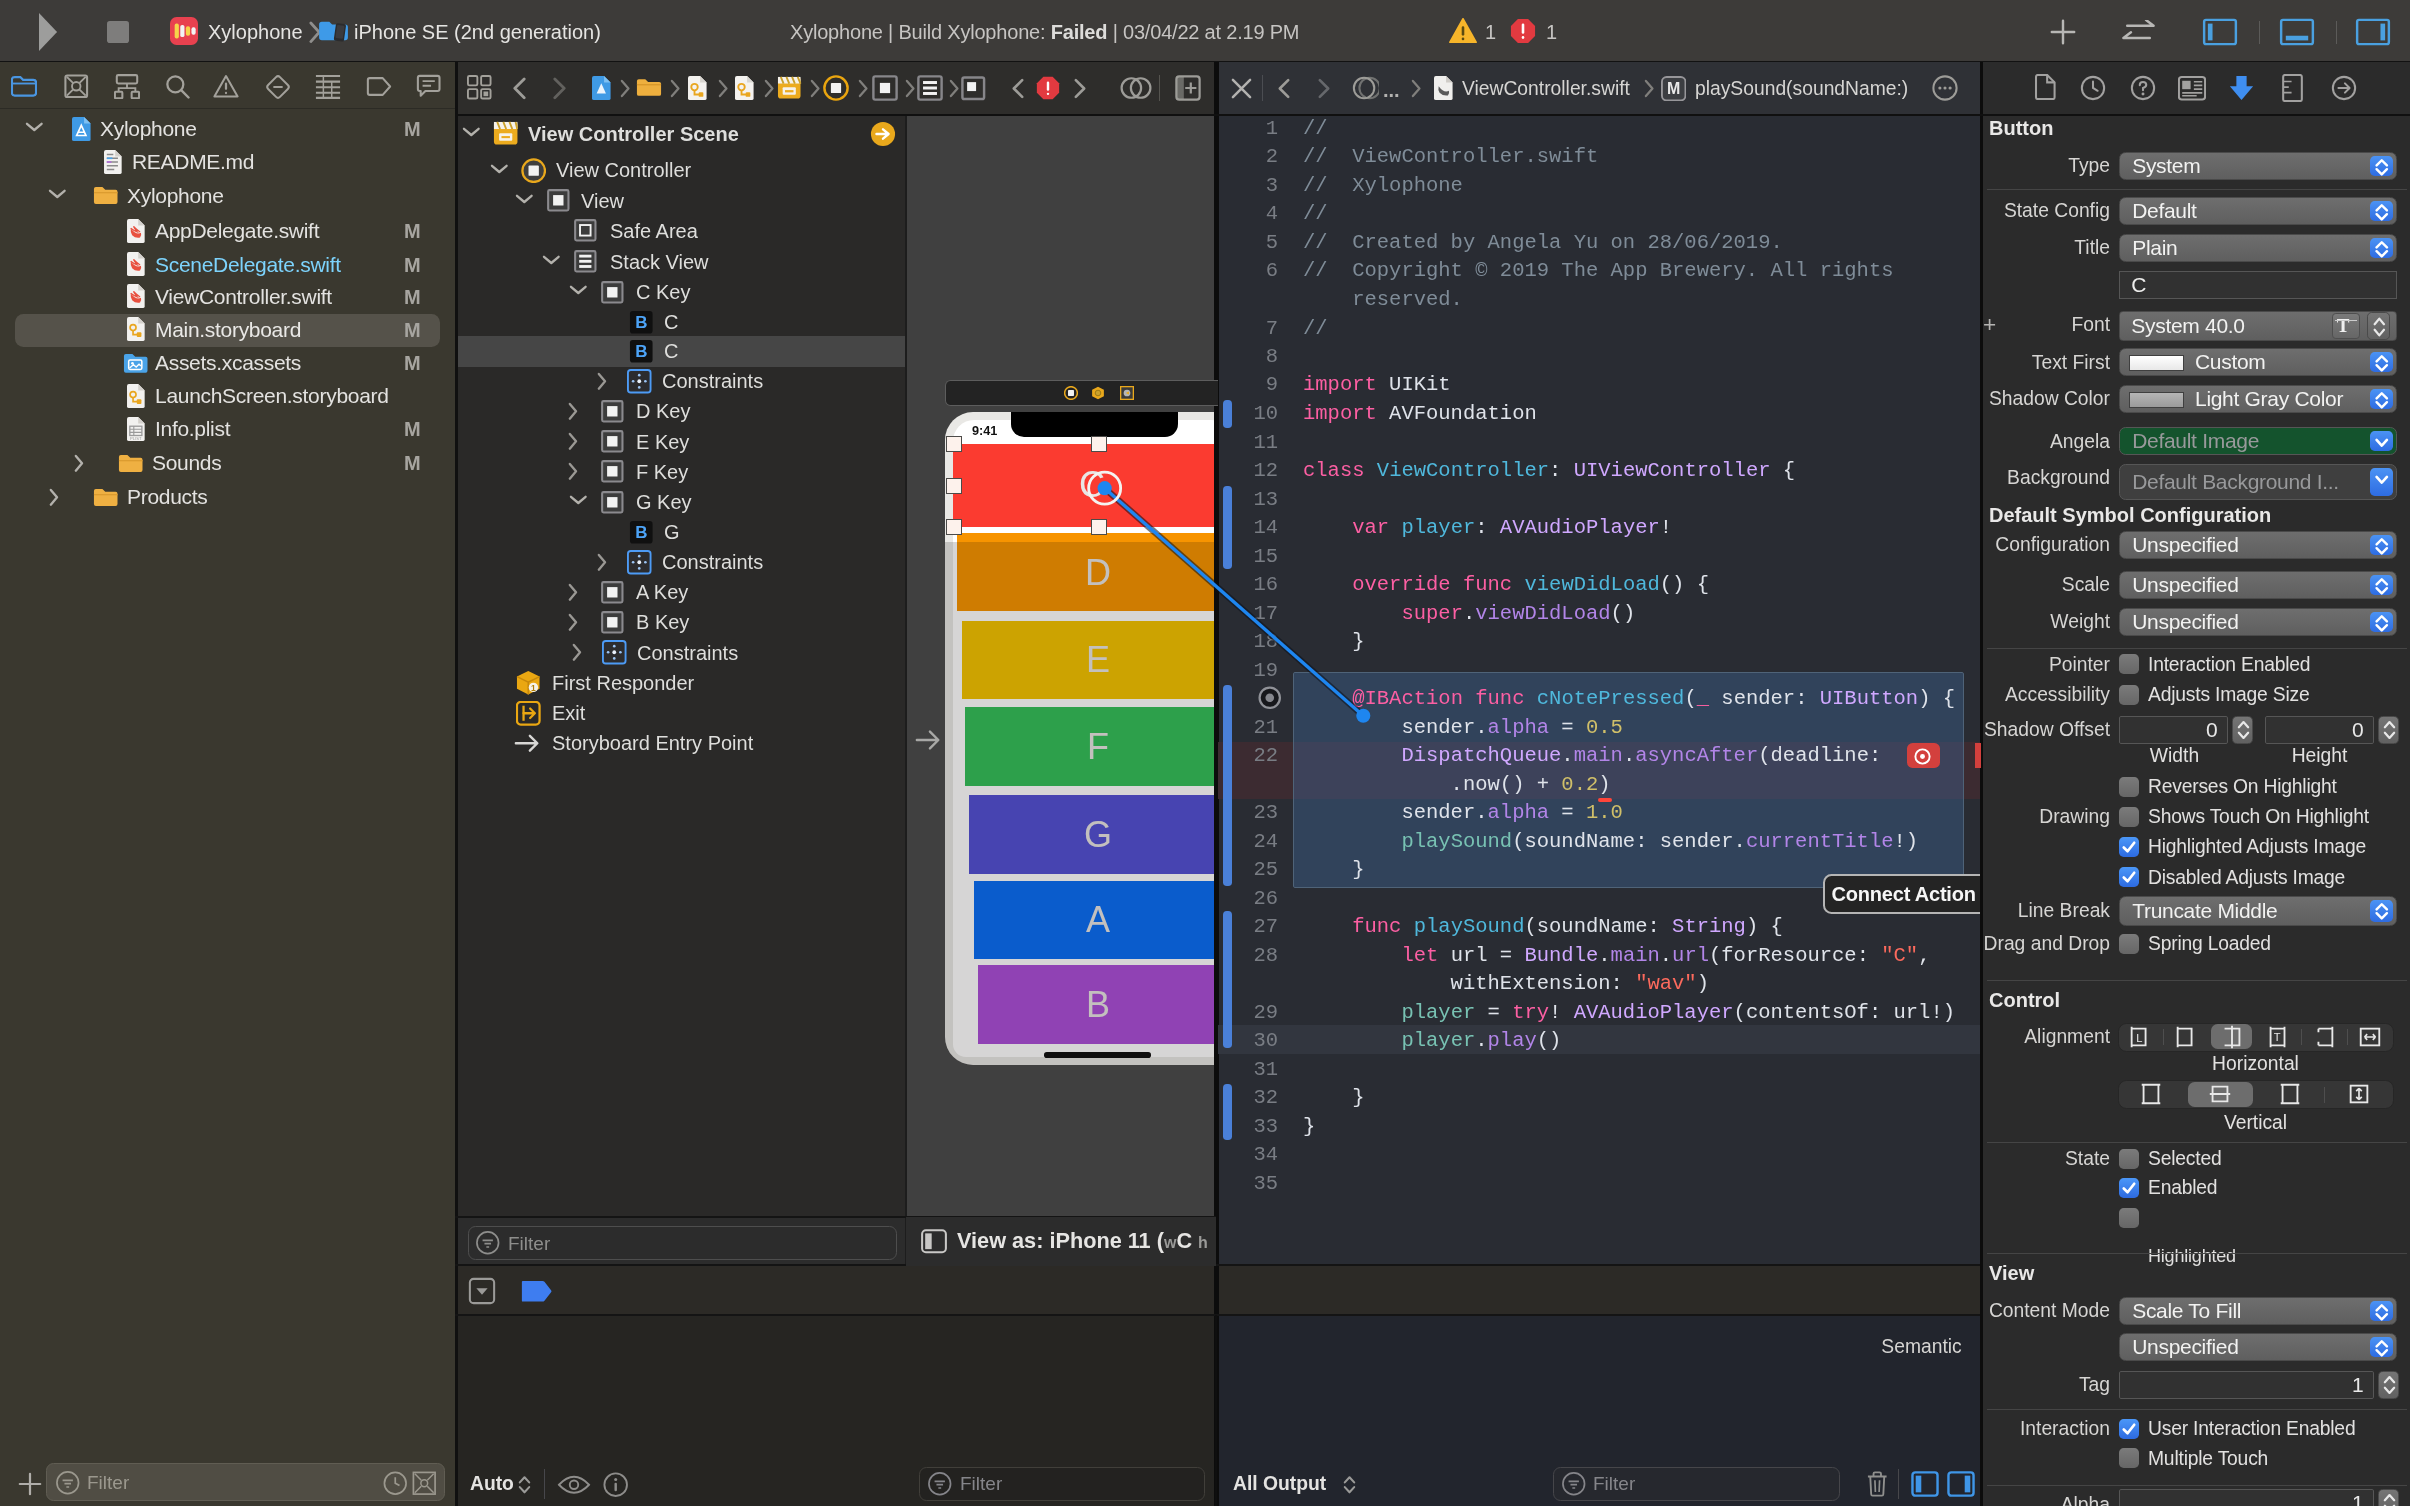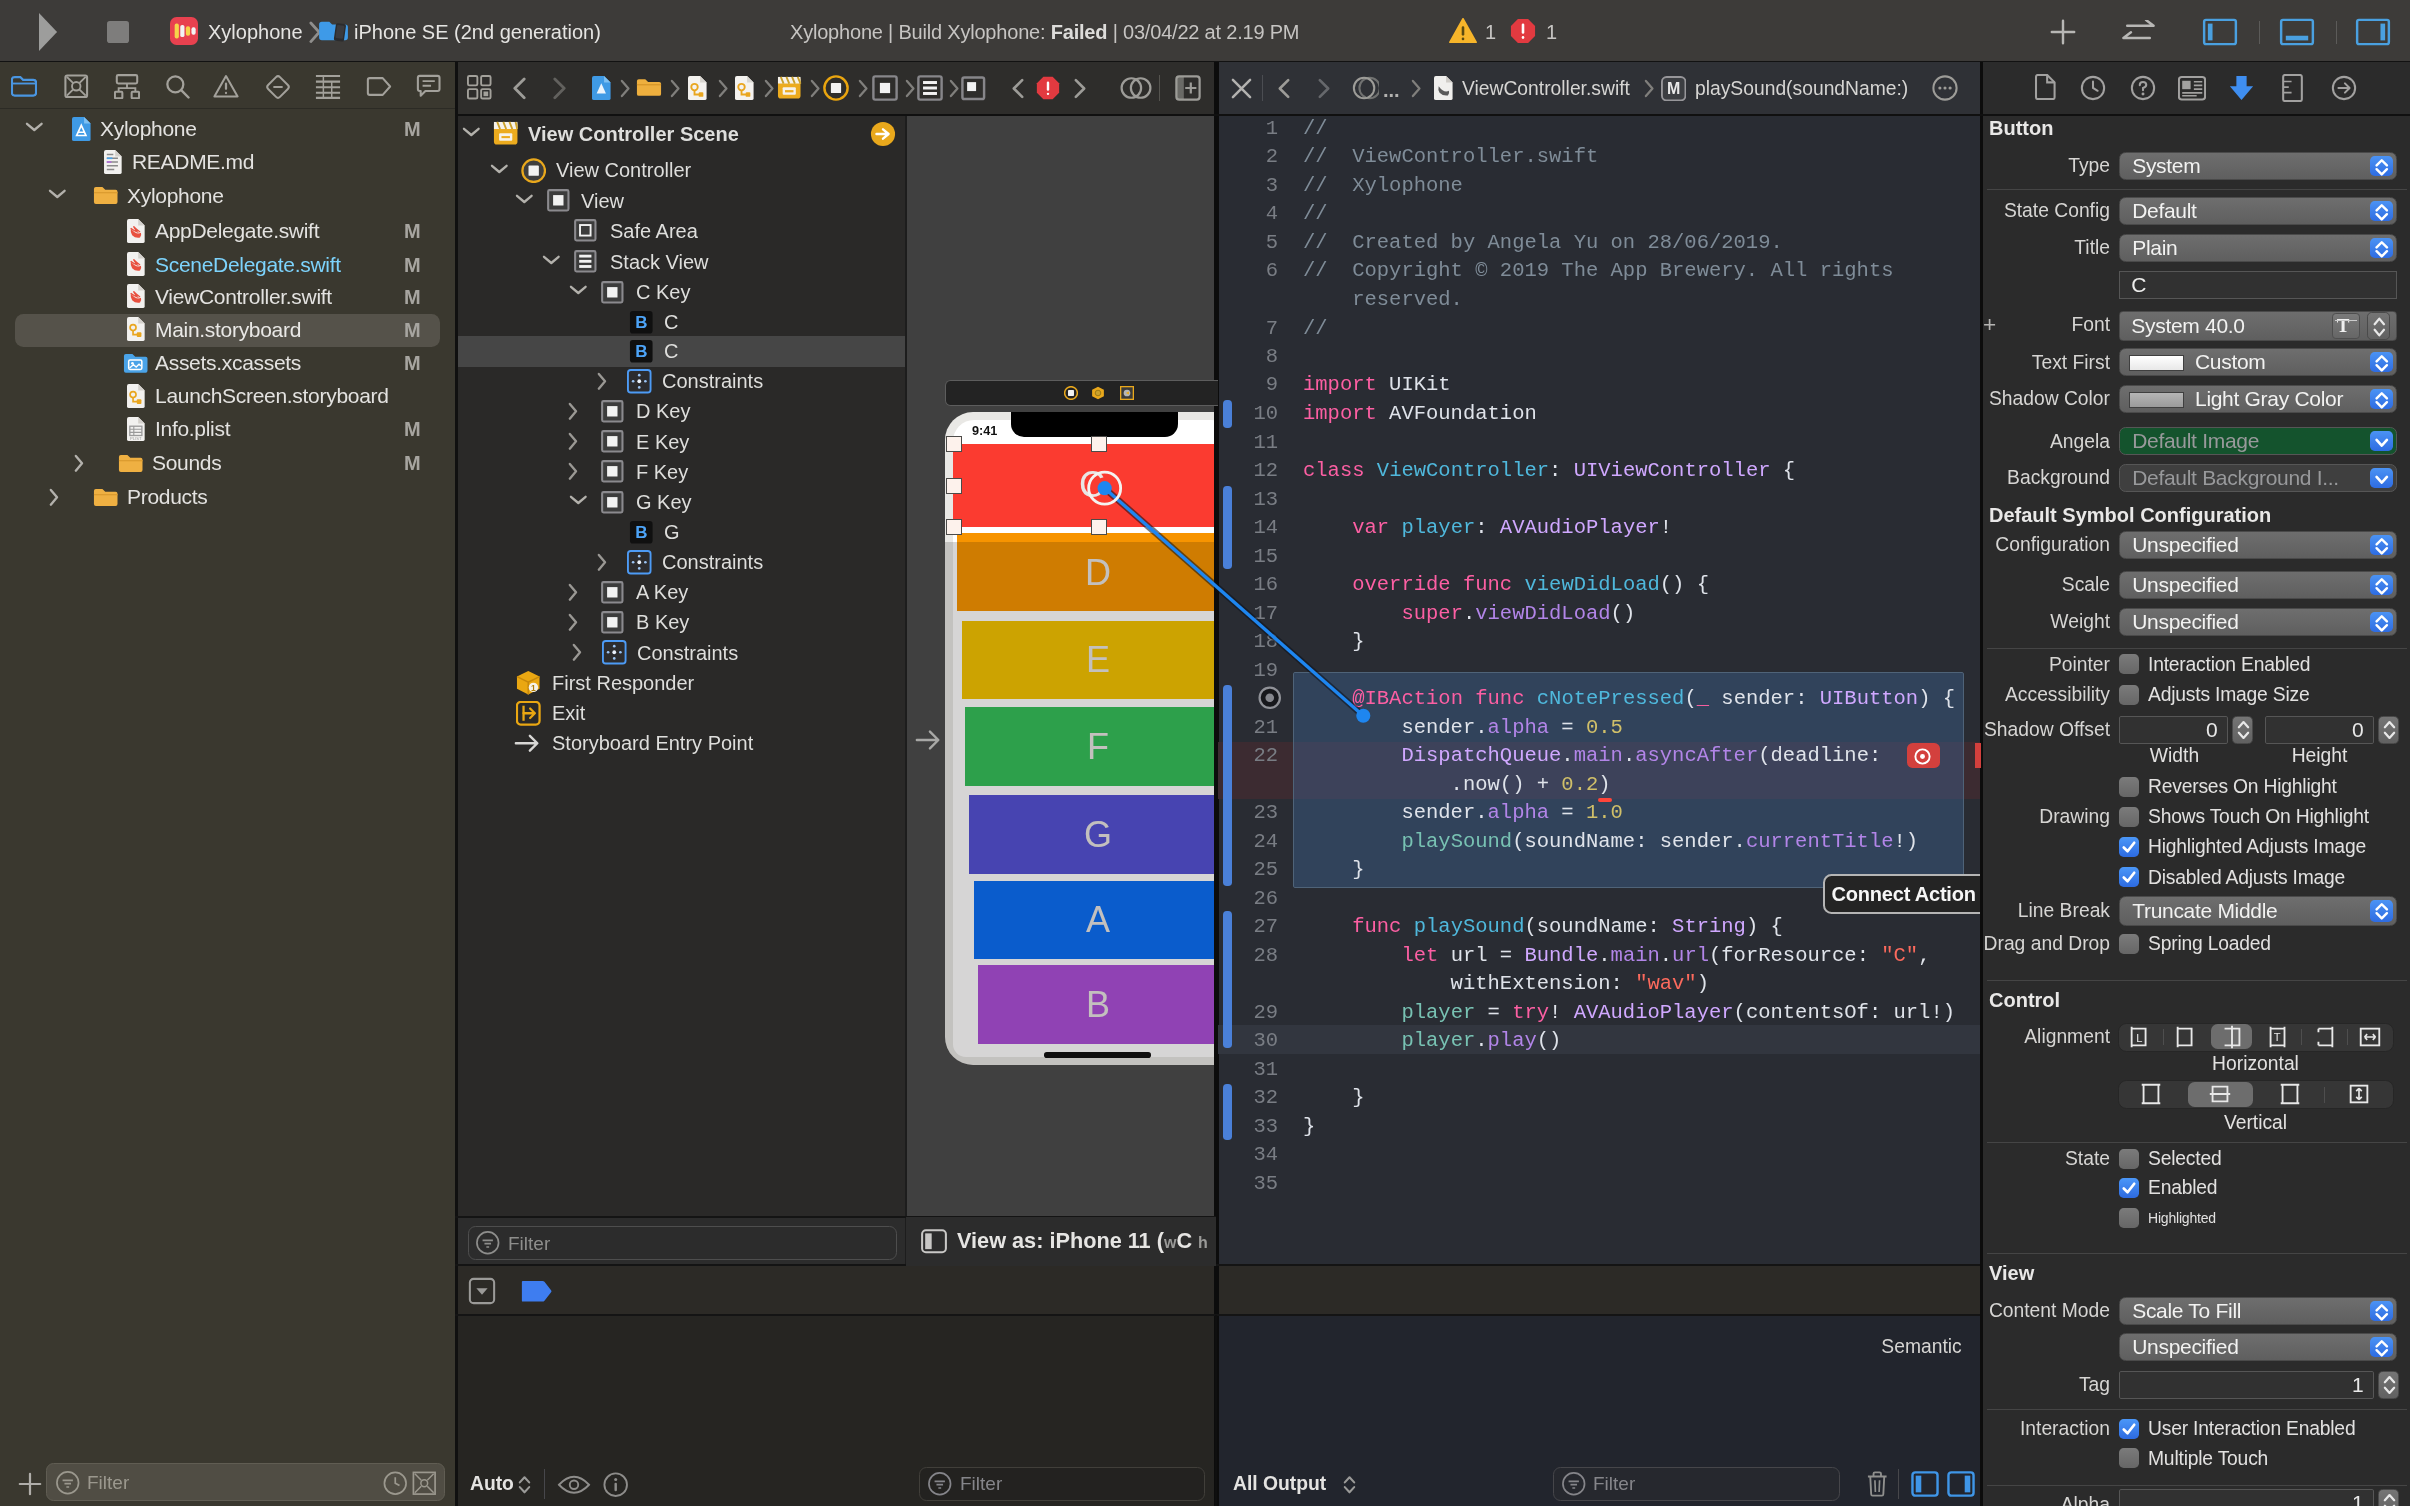--- a/index.html
+++ b/index.html
@@ -789,21 +789,21 @@
     <div style="position:absolute;left:1733px;top:442px;width:377px;transform:translateY(-50%);text-align:right;font-family:'Liberation Sans',sans-serif;font-size:19.3px;color:#d6d5d3;font-weight:400;white-space:pre;">Angela</div>
     <div class="" style="left:2119px;top:427px;width:278px;height:28px;background:#14532d;border:0.9px solid #565656;border-radius:6.6px;">
       <div style="position:absolute;left:12.2px;top:50%;transform:translateY(-50%);color:#98999b;font-size:21px;letter-spacing:-0.3px;white-space:pre;">Default Image</div>
       <div style="position:absolute;right:2.8px;top:2.8px;bottom:2.8px;width:23.5px;border-radius:4.7px;background:linear-gradient(#4b93f4,#2e6ce2);">
         <svg width="23.5" height="22.6" viewBox="0 0 25 24" style="position:absolute;left:0;top:0;">
           <path d="M7 9.5 L12.5 15.5 L18 9.5" fill="none" stroke="#fff" stroke-width="2.8" stroke-linecap="round" stroke-linejoin="round"></path>
         </svg>
       </div>
     </div>
     <div style="position:absolute;left:1733px;top:478px;width:377px;transform:translateY(-50%);text-align:right;font-family:'Liberation Sans',sans-serif;font-size:19.3px;color:#d6d5d3;font-weight:400;white-space:pre;">Background</div>
-    <div class="" style="left:2119px;top:464px;width:278px;height:28px;background:#3f3f3f;border:0.9px solid #565656;border-radius:6.6px;">
+    <div class="" style="left:2119px;top:464px;width:278px;height:36px;background:#3f3f3f;border:0.9px solid #565656;border-radius:6.6px;">
       <div style="position:absolute;left:12.2px;top:50%;transform:translateY(-50%);color:#98999b;font-size:21px;letter-spacing:-0.3px;white-space:pre;">Default Background I...</div>
       <div style="position:absolute;right:2.8px;top:2.8px;bottom:2.8px;width:23.5px;border-radius:4.7px;background:linear-gradient(#4b93f4,#2e6ce2);">
         <svg width="23.5" height="22.6" viewBox="0 0 25 24" style="position:absolute;left:0;top:0;">
           <path d="M7 9.5 L12.5 15.5 L18 9.5" fill="none" stroke="#fff" stroke-width="2.8" stroke-linecap="round" stroke-linejoin="round"></path>
         </svg>
       </div>
     </div>
     <div style="position:absolute;left:1989px;top:515px;transform:translateY(-50%);font-family:'Liberation Sans',sans-serif;font-size:20px;color:#e9e8e7;font-weight:700;white-space:pre;">Default Symbol Configuration</div>
     <div style="position:absolute;left:1733px;top:545px;width:377px;transform:translateY(-50%);text-align:right;font-family:'Liberation Sans',sans-serif;font-size:19.3px;color:#d6d5d3;font-weight:400;white-space:pre;">Configuration</div>
     <div class="popup" style="left:2119px;top:531px;width:278px;height:28px;">
@@ -938,21 +938,21 @@
     <div style="position:absolute;left:1733px;top:1159px;width:377px;transform:translateY(-50%);text-align:right;font-family:'Liberation Sans',sans-serif;font-size:19.3px;color:#d6d5d3;font-weight:400;white-space:pre;">State</div>
     <div class="cb" style="left:2119px;top:1149px;width:20px;height:20px;"></div>
     <div style="position:absolute;left:2148px;top:1159px;transform:translateY(-50%);font-family:'Liberation Sans',sans-serif;font-size:19.3px;color:#e2e1e0;font-weight:400;white-space:pre;letter-spacing:-0.2px;">Selected</div>
     <div class="cbon" style="left:2119px;top:1178px;width:20px;height:20px;">
       <svg width="20" height="20" viewBox="0 0 21 21" style="position:absolute;left:0;top:0;">
         <path d="M5 11 L9 15 L16 6" fill="none" stroke="#fff" stroke-width="2.8" stroke-linecap="round" stroke-linejoin="round"></path>
       </svg>
     </div>
     <div style="position:absolute;left:2148px;top:1188px;transform:translateY(-50%);font-family:'Liberation Sans',sans-serif;font-size:19.3px;color:#e2e1e0;font-weight:400;white-space:pre;letter-spacing:-0.2px;">Enabled</div>
     <div class="cb" style="left:2119px;top:1208px;width:20px;height:20px;"></div>
-    <div style="position:absolute;left:2148px;top:1218px;transform:translateY(-50%);font-family:'Liberation Sans',sans-serif;font-size:14px;color:#e2e1e0;font-weight:400;white-space:pre;letter-spacing:-0.2px;">Highlighted</div>
+    <div style="position:absolute;left:2148px;top:1256px;transform:translateY(-50%);font-family:'Liberation Sans',sans-serif;font-size:18px;color:#e2e1e0;font-weight:400;white-space:pre;letter-spacing:-0.2px;">Highlighted</div>
     <div class="" style="left:1987px;top:1253px;width:420px;height:0.9px;background:#454545;"></div>
     <div style="position:absolute;left:1989px;top:1273px;transform:translateY(-50%);font-family:'Liberation Sans',sans-serif;font-size:20px;color:#e9e8e7;font-weight:700;white-space:pre;">View</div>
     <div style="position:absolute;left:1733px;top:1311px;width:377px;transform:translateY(-50%);text-align:right;font-family:'Liberation Sans',sans-serif;font-size:19.3px;color:#d6d5d3;font-weight:400;white-space:pre;">Content Mode</div>
     <div class="popup" style="left:2119px;top:1297px;width:278px;height:28px;">
       <div class="lbl">Scale To Fill</div>
       <div class="bluestep">
         <svg width="23.5" height="22.6" viewBox="0 0 25 24" style="position:absolute;left:0;top:0;">
           <path d="M7 10 L12.5 4.5 L18 10 M7 14 L12.5 19.5 L18 14" fill="none" stroke="#fff" stroke-width="2.6" stroke-linecap="round" stroke-linejoin="round"></path>
         </svg>
       </div>

